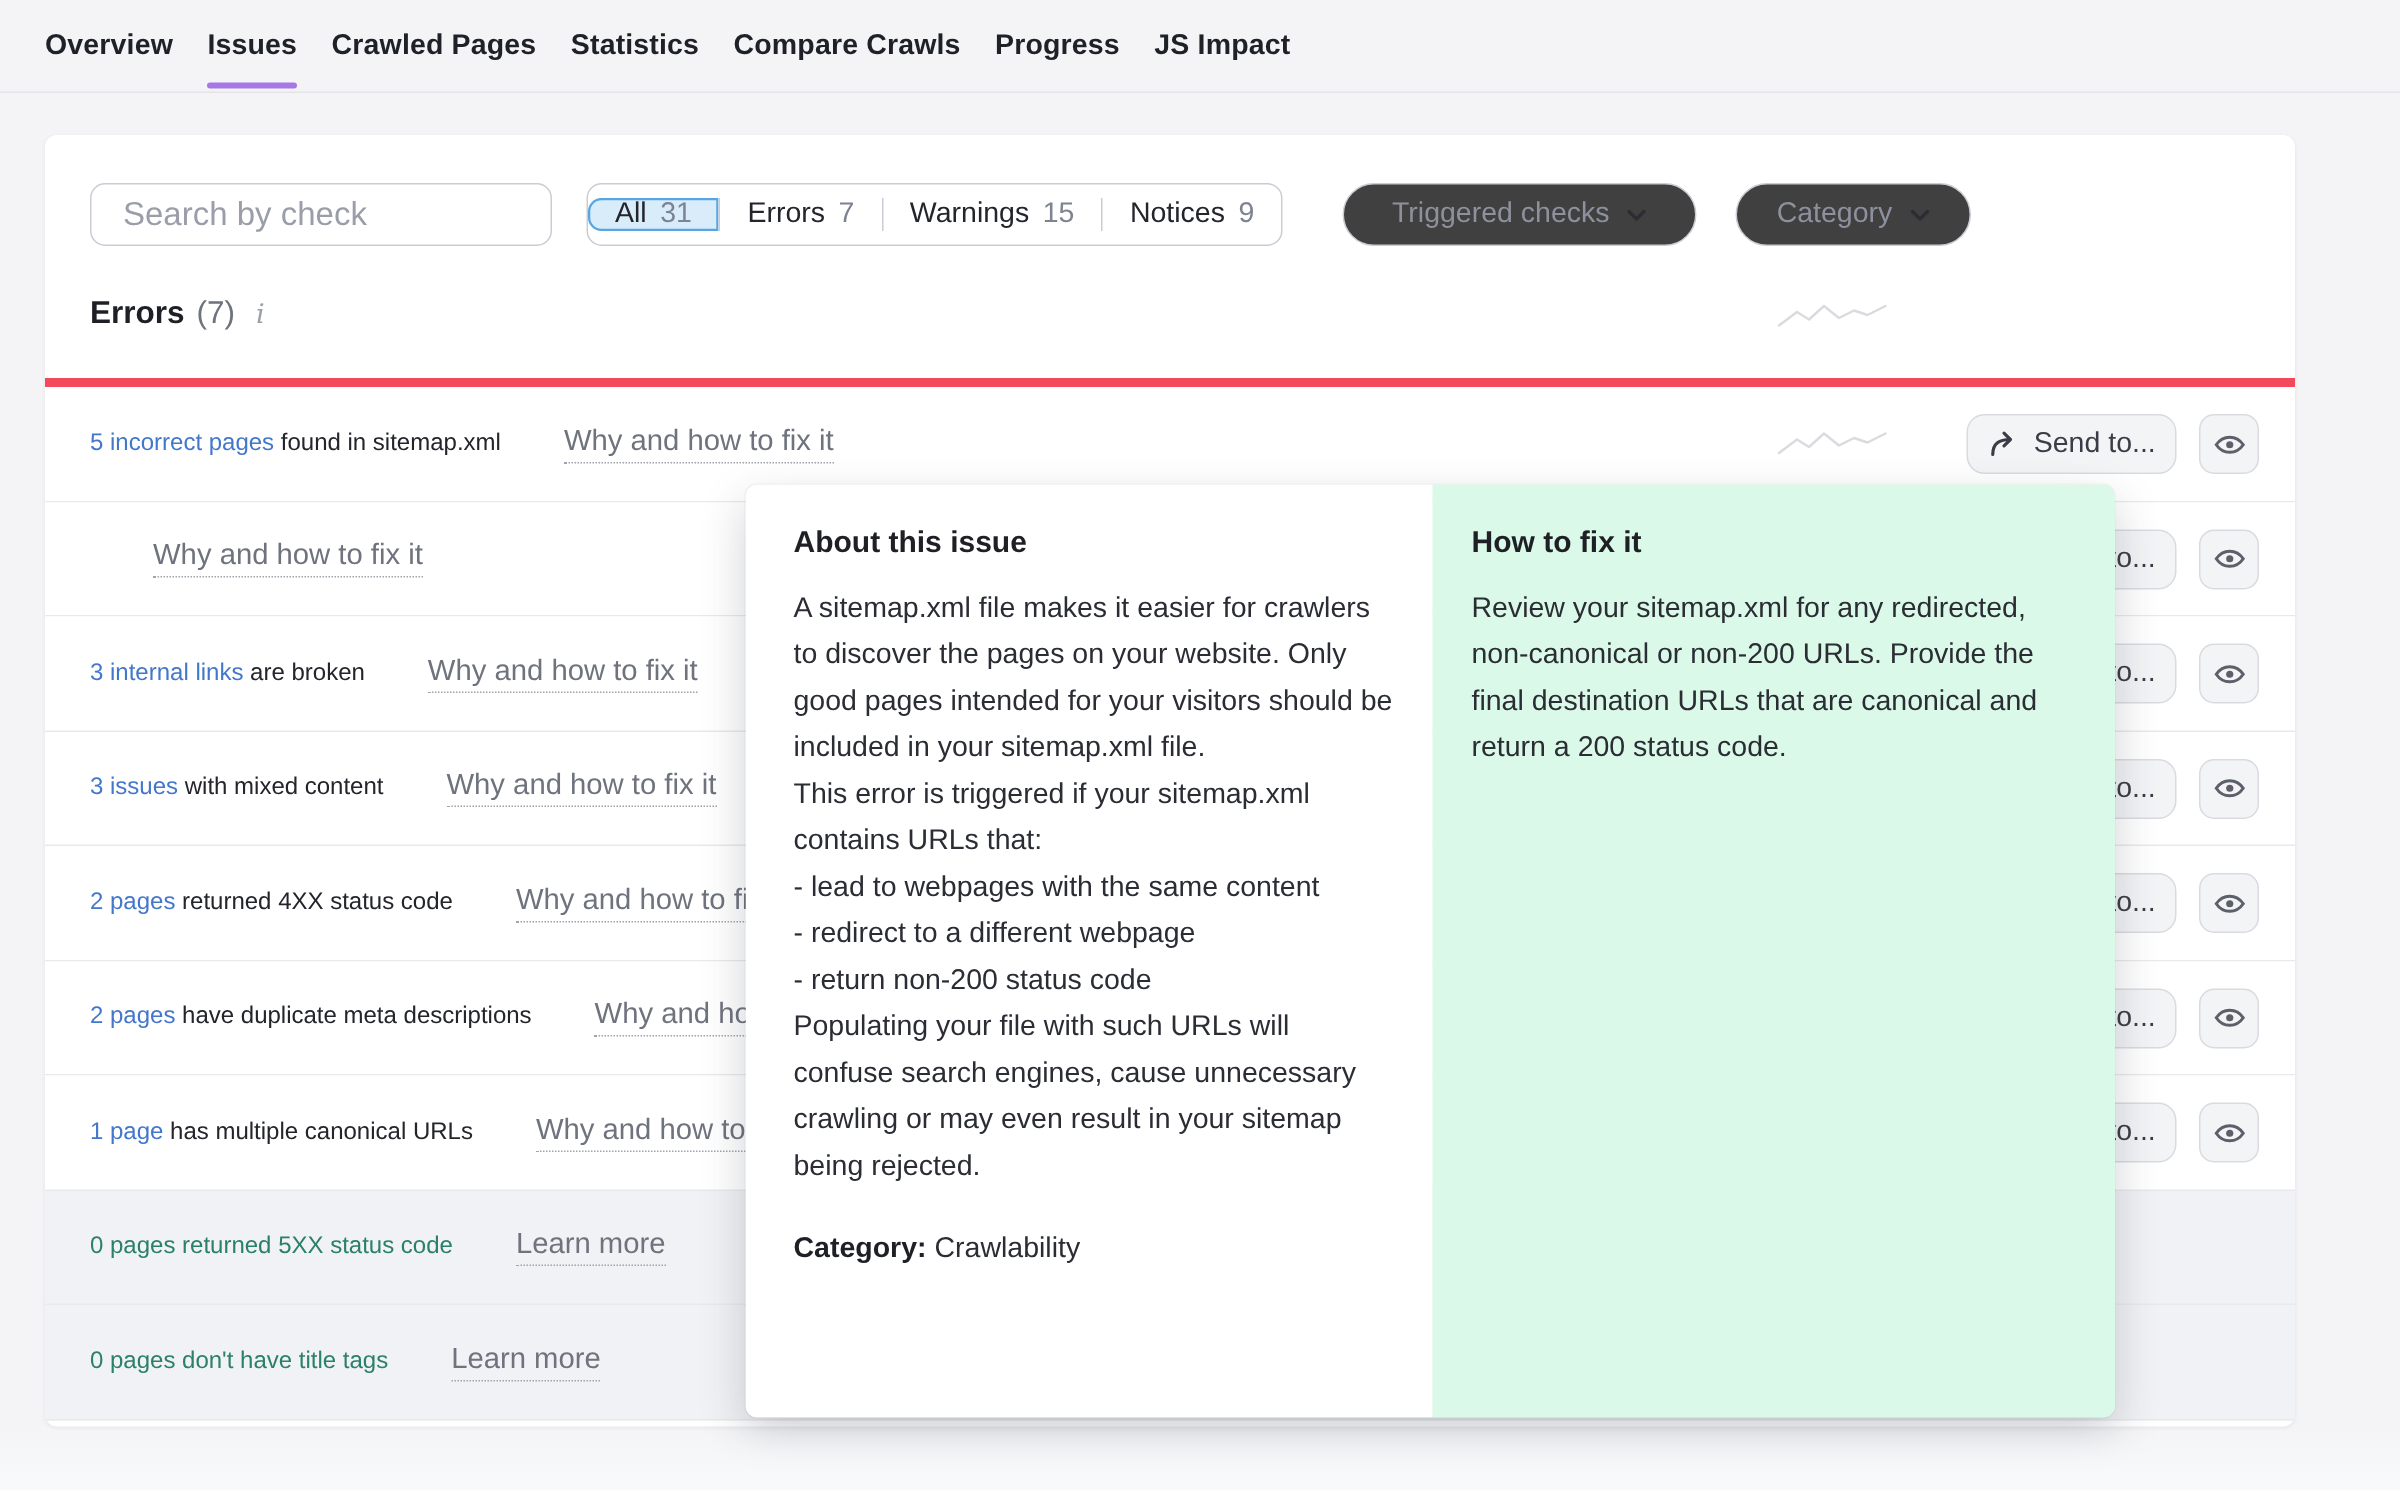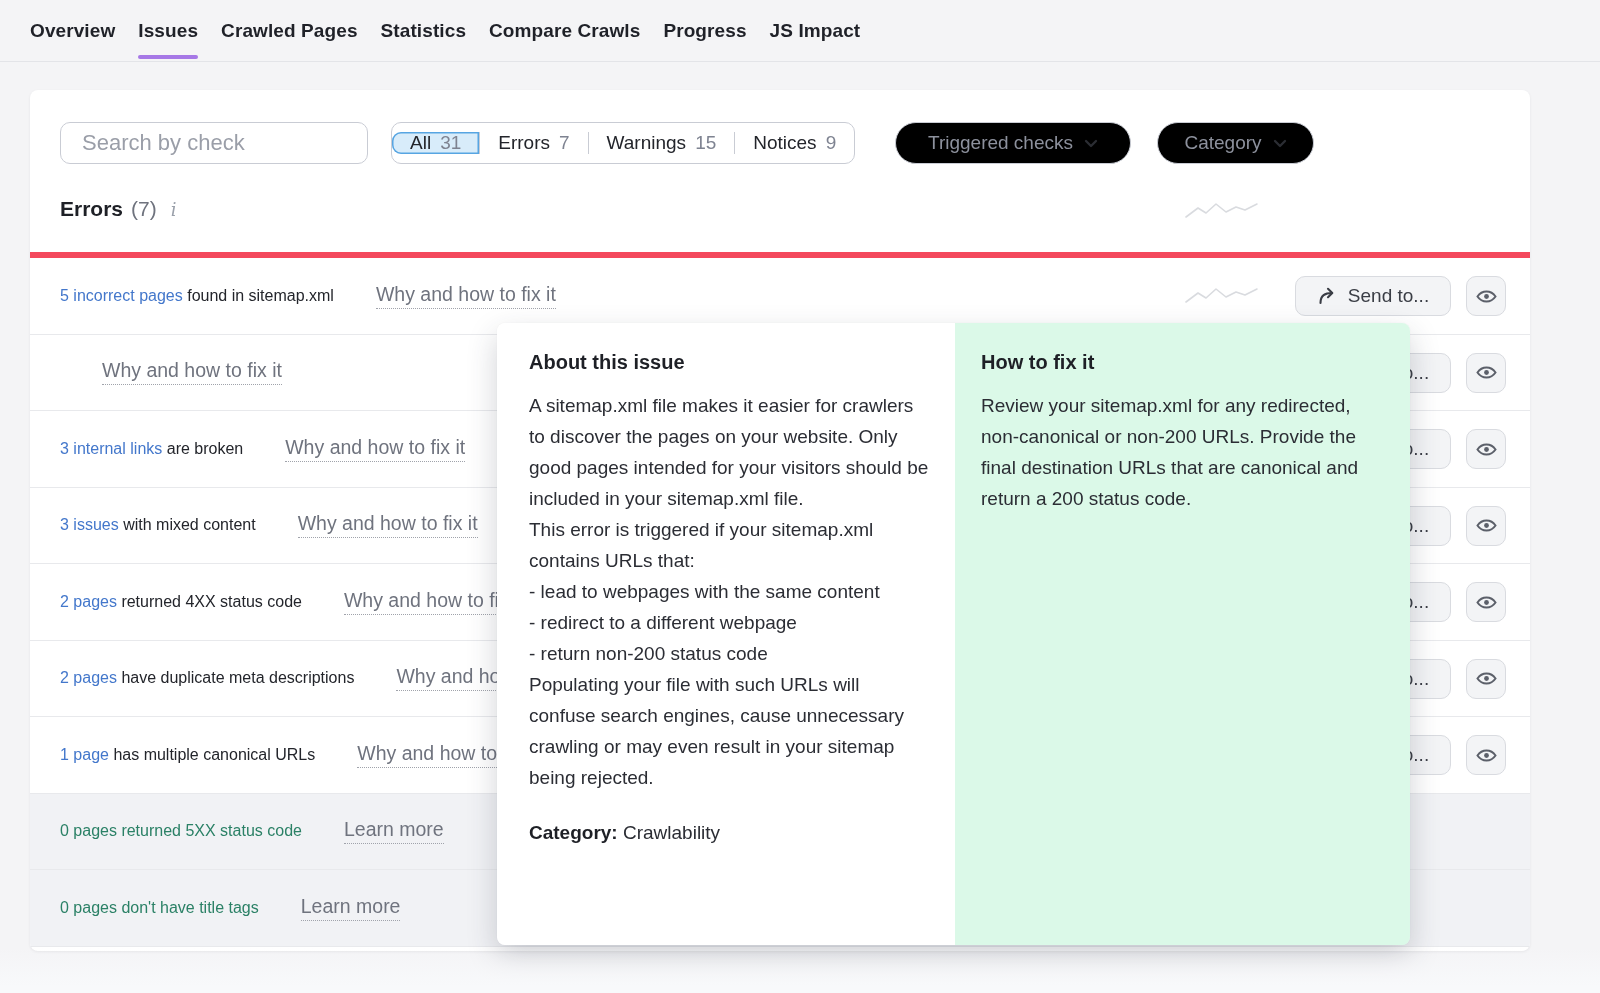--- a/index.html
+++ b/index.html
@@ -74,21 +74,21 @@
   }
   .seg:first-child{border-left:none;}
   .seg .seg-count{color:#7e8391;}
   .seg.selected{
     background:var(--sel-bg);
     box-shadow:inset 0 0 0 1.5px var(--sel-border);
     border-radius:9px 0 0 9px;
   }
   .dropdown{
     position:absolute;top:32px;height:42px;border:1px solid var(--border);
-    border-radius:21px;background:#000000;display:flex;align-items:center;
+    border-radius:21px;background:#404040;display:flex;align-items:center;
     justify-content:center;gap:11px;font-size:19px;color:var(--text-light);
     cursor:pointer;font-family:inherit;
   }
   .dd-triggered{left:865px;width:236px;}
   .dd-category{left:1127px;width:157px;}
   
   .section-header{
     position:absolute;left:30px;top:102px;height:34px;
     display:flex;align-items:center;gap:8px;
   }
@@ -113,21 +113,21 @@
     border-bottom:1px dotted #a0a3ab;padding-bottom:2px;cursor:pointer;
     white-space:nowrap;
   }
   .row-spark{position:absolute;left:1155px;top:27px;}
   .btn{
     position:absolute;top:18px;height:40px;border-radius:10px;
     background:var(--btn-bg);border:1px solid var(--btn-border);
     display:flex;align-items:center;justify-content:center;gap:9px;
     font-family:inherit;font-size:19px;color:#3a3d45;cursor:pointer;
   }
-  .btn-send{right:79px;width:156px;}
+  .btn-send{right:79px;width:140px;border-radius:12px;}
   .btn-eye{right:24px;width:40px;}
   .row.zero{background:var(--zero-bg);}
   .row.zero .row-link,.row.zero .row-rest{color:var(--green-text);}
   
   .popup{
     position:absolute;left:497px;top:323px;width:913px;height:622px;
     display:grid;grid-template-columns:458px 455px;z-index:20;
     border-radius:8px;overflow:hidden;
     box-shadow:0 12px 30px rgba(45,50,70,.22),0 0 1px rgba(0,0,0,.1);
   }

